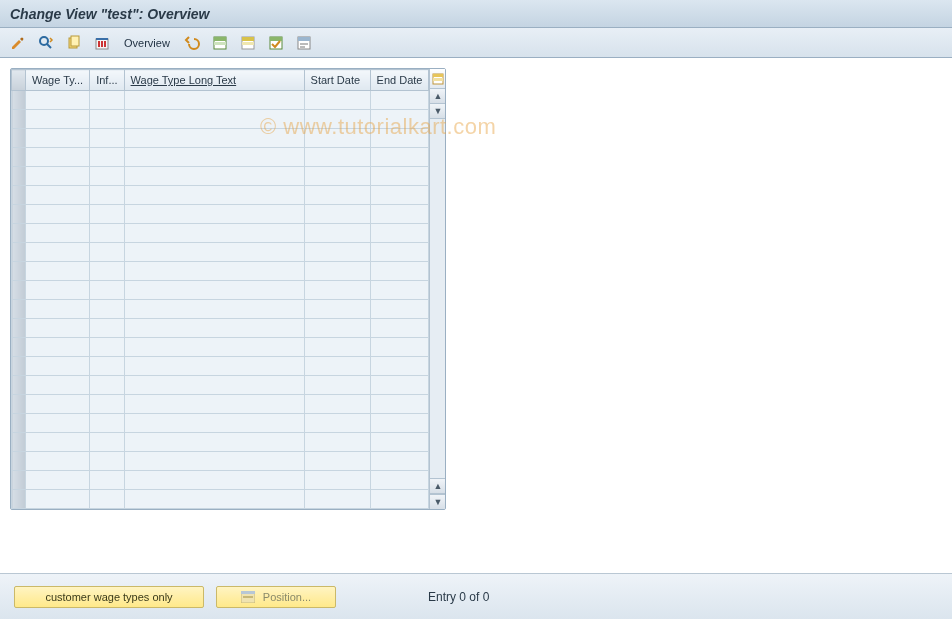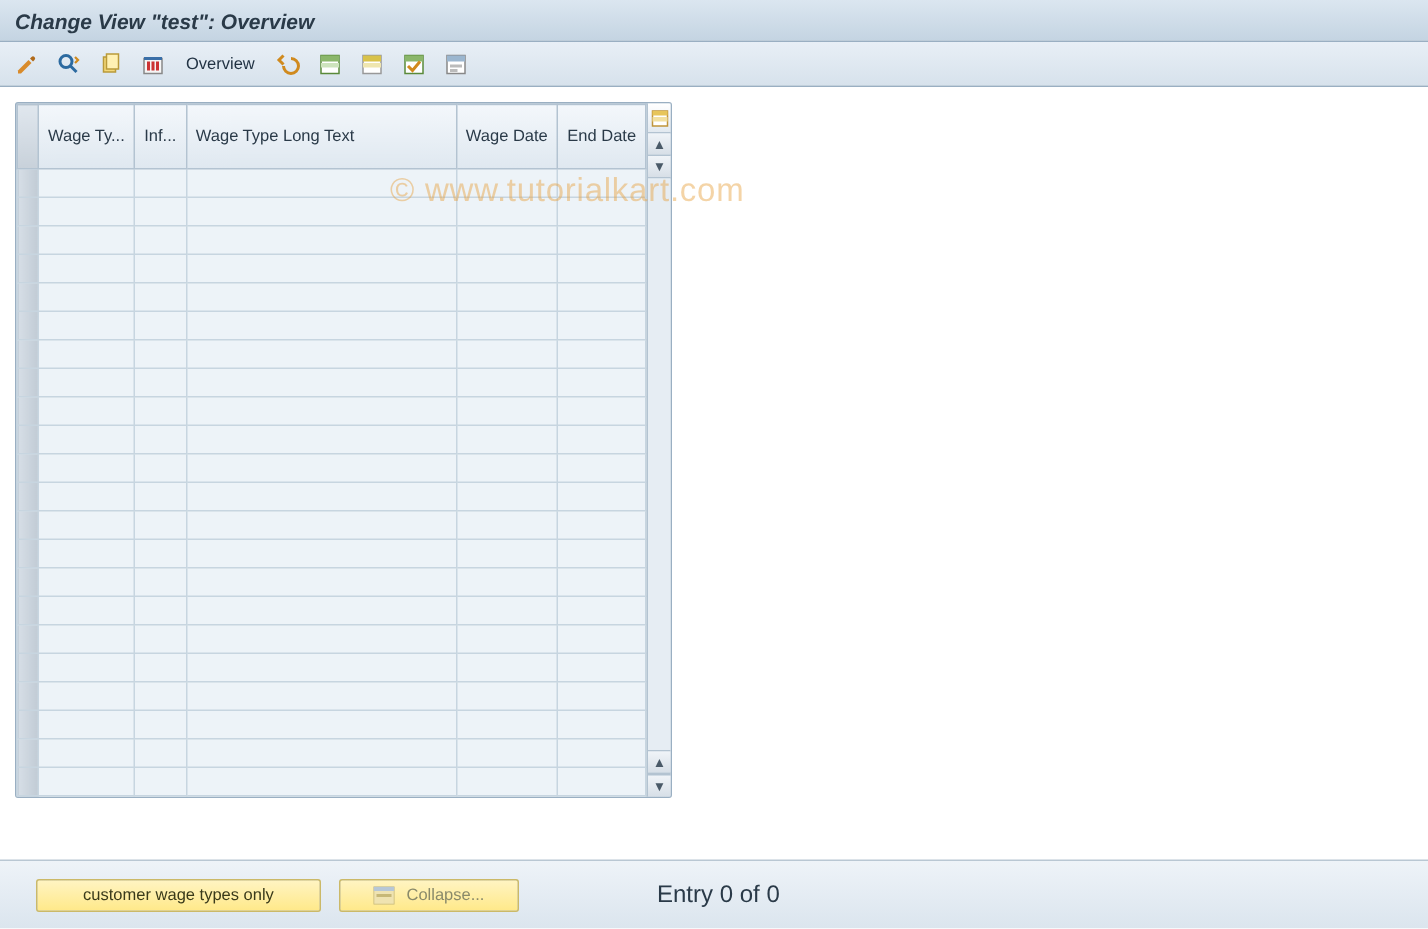--- a/index.html
+++ b/index.html
@@ -62,42 +62,42 @@
     }
     .alv-grid {
       border-collapse: collapse;
       font-size: 11px;
     }
     .alv-grid th {
       background: linear-gradient(#f3f7fb, #dfe8f0);
       border: 1px solid #b3c3d1;
       height: 20px;
       text-align: left;
-      padding: 15px 6px;
+      padding: 4px 6px;
       font-weight: normal;
       color: #2a3a48;
       white-space: nowrap;
       overflow: hidden;
     }
     .alv-grid td {
       border: 1px solid #c7d5e0;
       height: 19px;
       background: #edf3f8;
       padding: 0 4px;
     }
     .row-selector {
       width: 14px;
       min-width:14px;
       background: linear-gradient(90deg,#d6dee6,#c1cbd5) !important;
       border: 1px solid #a7b4c0;
     }
     th.row-selector { background: linear-gradient(#e0e7ee,#c8d1da) !important; }
     .col-wagety { width: 60px; }
     .col-inf { width: 30px; }
-    .col-long { width: 180px; }
+    .col-long { width: 180px; text-decoration: underline; }
     .col-start { width: 66px; }
     .col-end { width: 42px; }
     .alv-right {
       width: 16px;
       display: flex;
       flex-direction: column;
       border-left: 1px solid #b3c3d1;
     }
     .alv-config-btn {
       height: 20px;
@@ -118,21 +118,21 @@
     .scroll-track { flex:1; background:#e6edf3; border-bottom:1px solid #b3c3d1;}
     .scroll-btn.bot { border-top:1px solid #b3c3d1; border-bottom:none;}
     .bottom-bar {
       position: absolute;
       left: 0; right: 0; bottom: 0;
       height: 46px;
       background: linear-gradient(#eef3f8,#dbe5ee);
       border-top: 1px solid #b9c7d3;
       display:flex;
       align-items:center;
-      padding: 0 24px;
+      padding: 0 14px;
       gap: 12px;
     }
     .yellow-btn {
       height: 22px;
       display:inline-flex;
       align-items:center;
       justify-content:center;
       padding: 0 18px;
       font-size: 11px;
       color: #3a3a1a;
@@ -141,21 +141,21 @@
       border-radius: 2px;
       cursor:pointer;
     }
     .yellow-btn.disabled { color:#8a8a6a; }
     .yellow-btn.wide { min-width: 190px; }
     .yellow-btn.pos { min-width: 120px; }
     .yellow-btn .micon { margin-right: 8px; }
     .entry-text {
       margin-left: 80px;
       color: #2a3a48;
-      font-size: 16px;
+      font-size: 12px;
     }
     .watermark {
       position:absolute;
       top: 56px; left: 260px;
       font-size: 22px;
       color: rgba(230,160,60,0.45);
       font-weight: 500;
       pointer-events:none;
       letter-spacing: .5px;
     }
@@ -240,21 +240,21 @@
 <div class="content-area">
   <div class="watermark">© www.tutorialkart.com</div>
   <div class="alv-wrap">
     <table class="alv-grid">
       <thead>
         <tr>
           <th class="row-selector"></th>
           <th class="col-wagety">Wage Ty...</th>
           <th class="col-inf">Inf...</th>
           <th class="col-long">Wage Type Long Text</th>
-          <th class="col-start">Wage Date</th>
+          <th class="col-start">Start Date</th>
           <th class="col-end">End Date</th>
         </tr>
       </thead>
       <tbody id="alv-body">
           <tr>
             <td class="row-selector"></td>
             <td class="col-wagety"></td>
             <td class="col-inf"></td>
             <td class="col-long"></td>
             <td class="col-start"></td>
@@ -460,16 +460,16 @@
     <span>customer wage types only</span>
   </span>
   <span class="yellow-btn pos disabled">
     <span class="micon">
       <svg width="14" height="12" viewBox="0 0 14 12">
           <rect x="0" y="0" width="14" height="12" fill="#efe3b1" stroke="#c7b877"></rect>
           <rect x="0" y="0" width="14" height="3" fill="#b7c7d6"></rect>
           <rect x="2" y="5" width="10" height="2" fill="#c7b877"></rect>
         </svg>
     </span>
-    <span>Collapse...</span>
+    <span>Position...</span>
   </span>
   <span class="entry-text">Entry 0 of 0</span>
 </div>
 
 </body></html>

